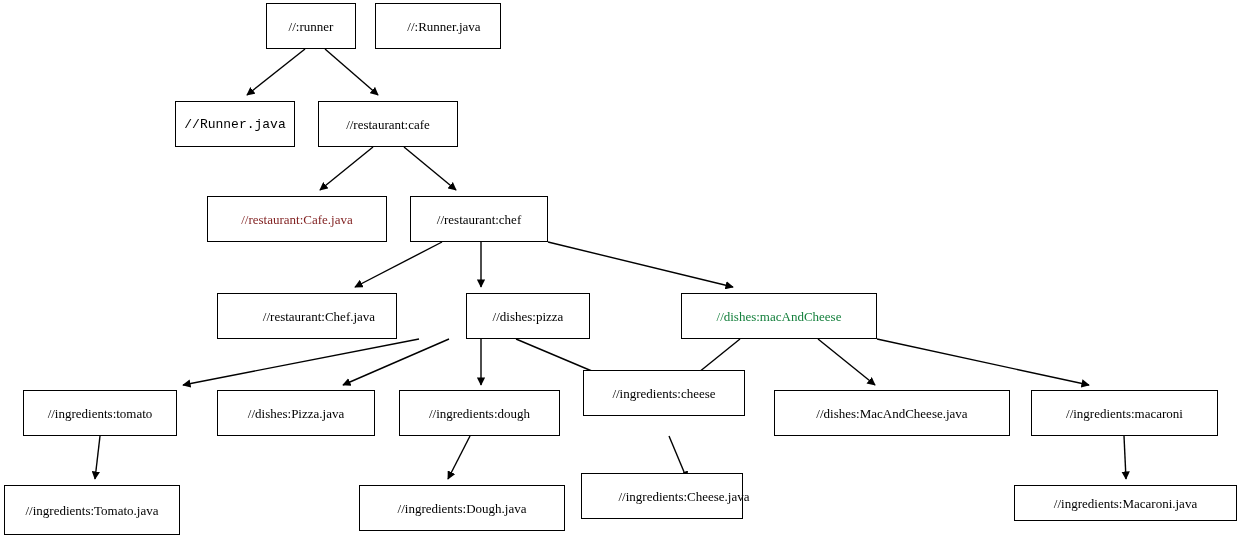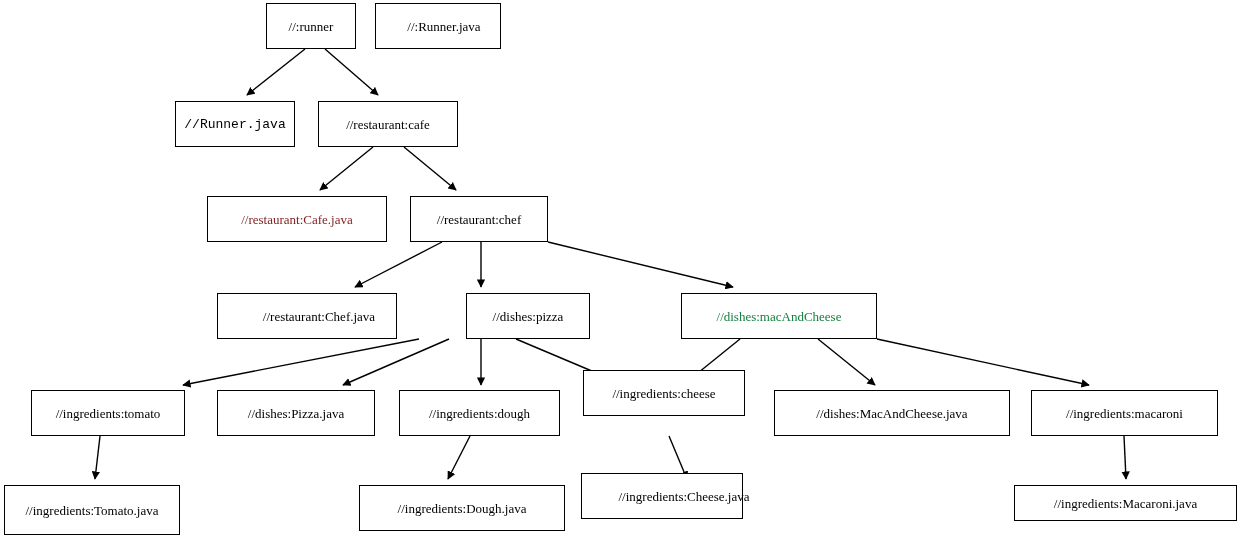--- a/index.html
+++ b/index.html
@@ -95,21 +95,21 @@
       </div>
       <div class="graph-node" style="left: 217px; top: 293px; width: 180px; height: 46px; border-color: rgb(0, 0, 0); background: rgb(255, 255, 255); padding-left: 24px;">
         <span class="node-label" style="color: rgb(0, 0, 0);">//restaurant:Chef.java</span>
       </div>
       <div class="graph-node" style="left: 419px; top: 293px; width: 124px; height: 46px; border-color: rgb(0, 0, 0); background: rgb(255, 255, 255); margin-left: 47px;">
         <span class="node-label" style="color: rgb(0, 0, 0);">//dishes:pizza</span>
       </div>
       <div class="graph-node" style="left: 681px; top: 293px; width: 196px; height: 46px; border-color: rgb(0, 0, 0); background: rgb(255, 255, 255);">
         <span class="node-label" style="color: #15803d;">//dishes:macAndCheese</span>
       </div>
-      <div class="graph-node" style="left: 23px; top: 390px; width: 154px; height: 46px; border-color: rgb(0, 0, 0); background: rgb(255, 255, 255); margin-left: 8px;">
+      <div class="graph-node" style="left: 23px; top: 390px; width: 154px; height: 46px; border-color: rgb(0, 0, 0); background: rgb(255, 255, 255);">
         <span class="node-label" style="color: rgb(0, 0, 0);">//ingredients:tomato</span>
       </div>
       <div class="graph-node" style="left: 217px; top: 390px; width: 158px; height: 46px; border-color: rgb(0, 0, 0); background: rgb(255, 255, 255);">
         <span class="node-label" style="color: rgb(0, 0, 0);">//dishes:Pizza.java</span>
       </div>
       <div class="graph-node" style="left: 399px; top: 390px; width: 161px; height: 46px; border-color: rgb(0, 0, 0); background: rgb(255, 255, 255);">
         <span class="node-label" style="color: rgb(0, 0, 0);">//ingredients:dough</span>
       </div>
       <div class="graph-node" style="left: 583px; top: 370px; width: 162px; height: 46px; border-color: rgb(0, 0, 0); background: rgb(255, 255, 255);">
         <span class="node-label" style="color: rgb(0, 0, 0);">//ingredients:cheese</span>

